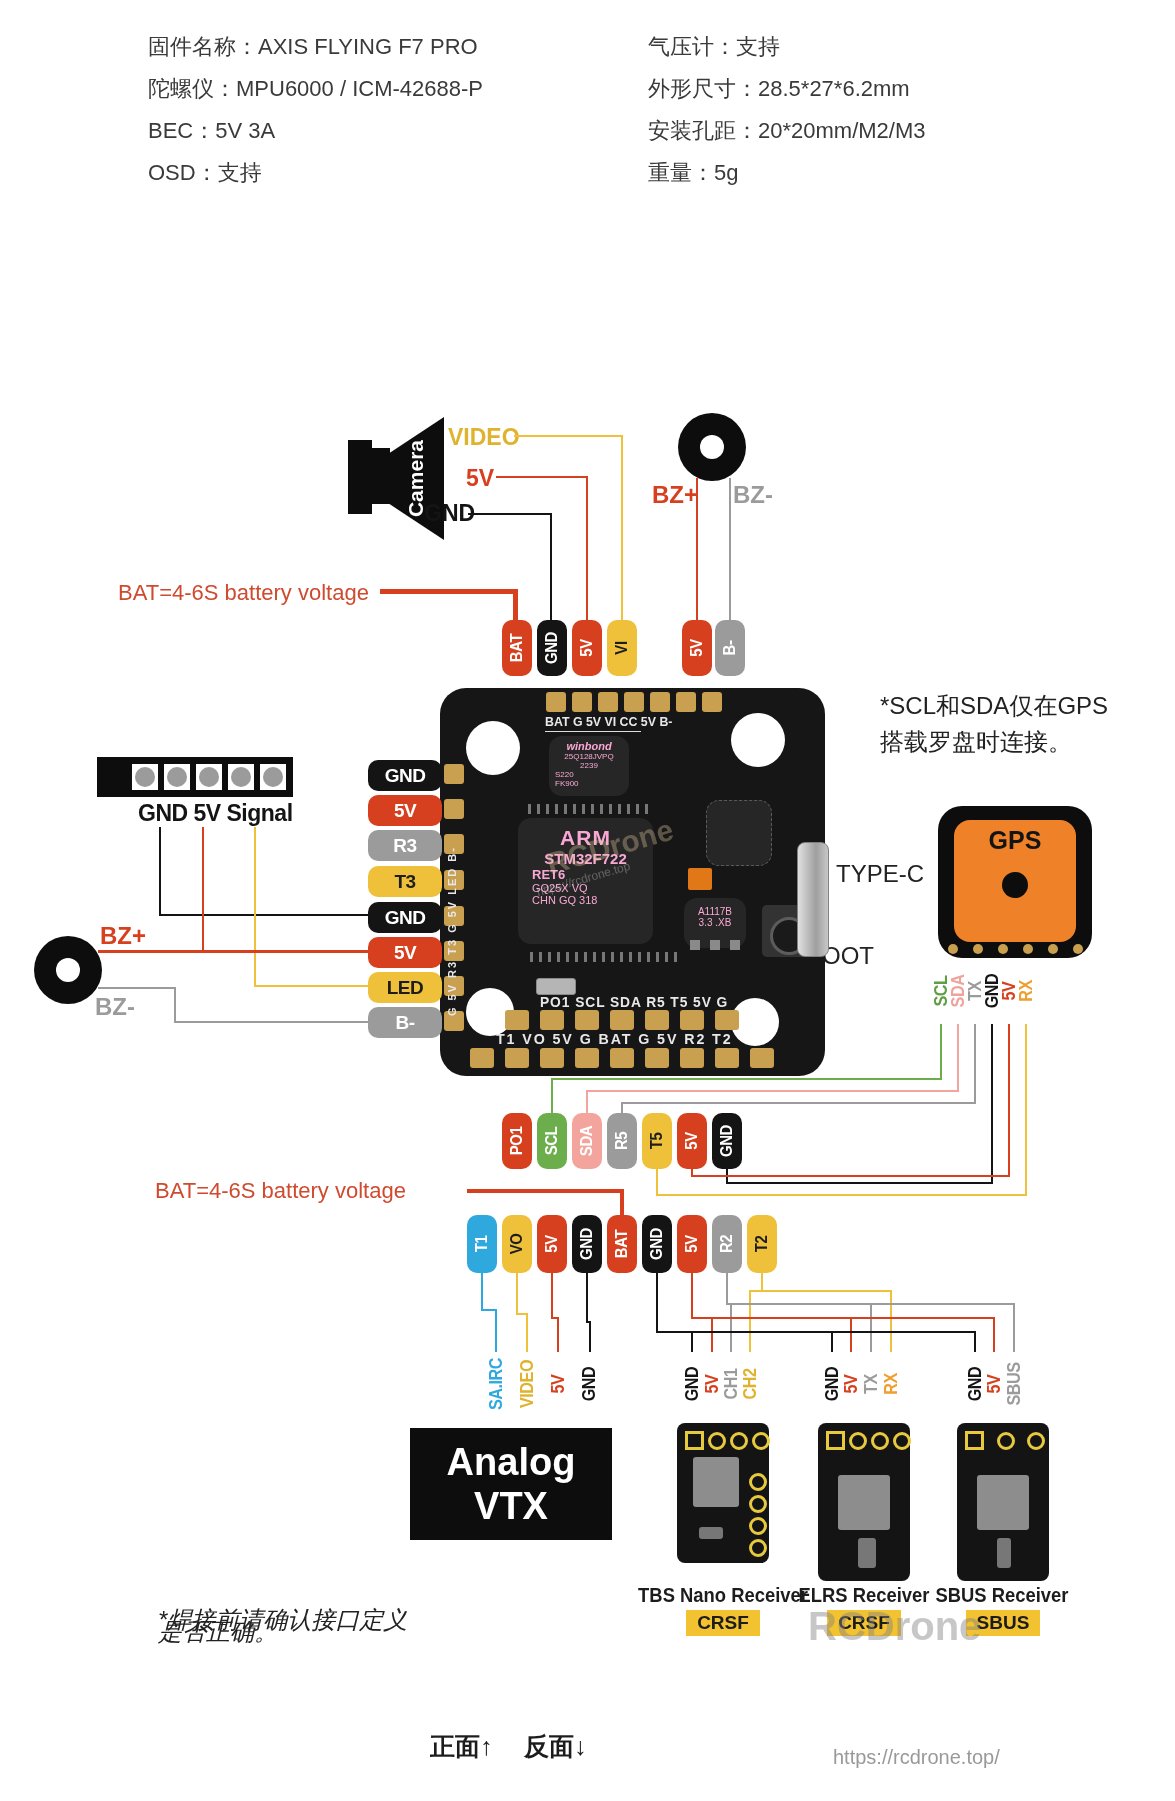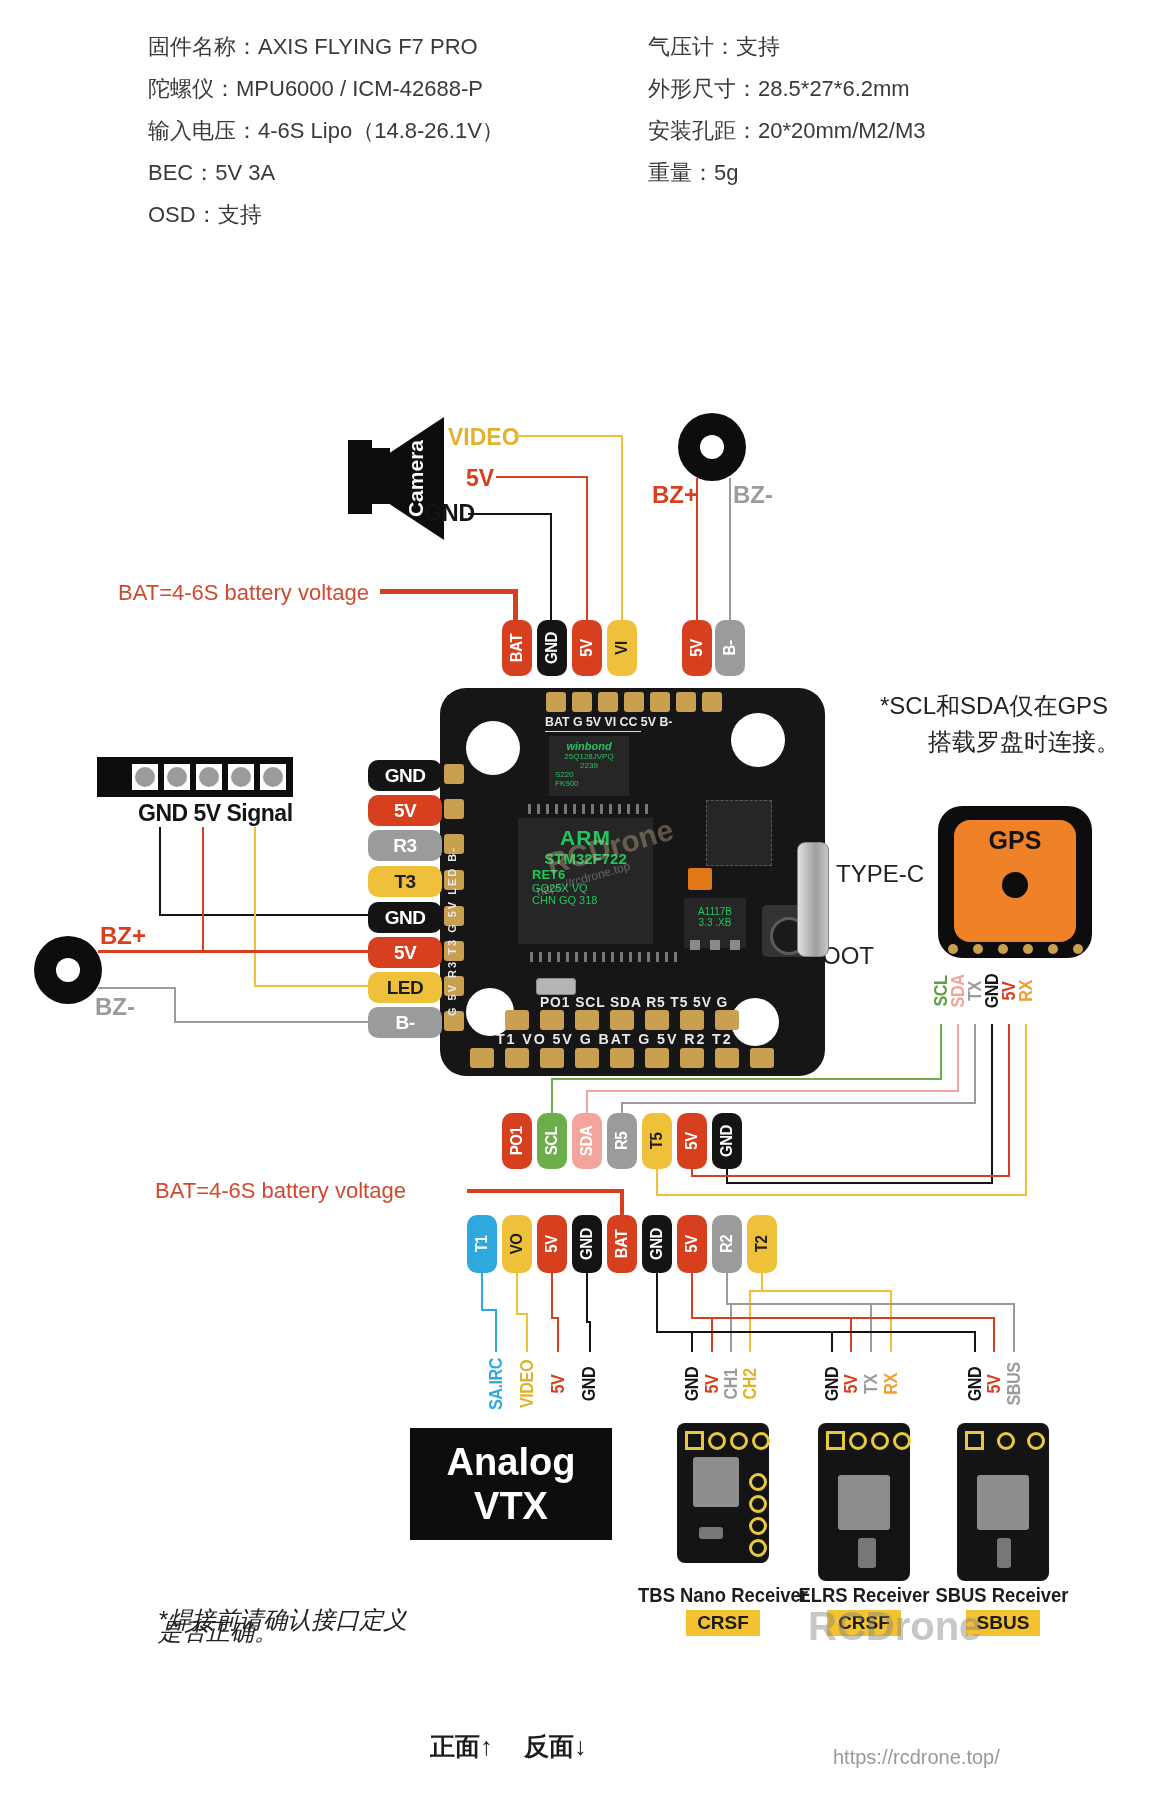--- a/index.html
+++ b/index.html
@@ -31,22 +31,22 @@
   .t-blue{color:#2fa8dd}.t-orange{color:#ee9f31}
   .w{position:absolute;z-index:5;}
   .note-red{color:#cf4a2e;font-size:22px;white-space:nowrap;}
   .blk-note{color:#222;font-size:24px;white-space:nowrap;}
   
   .board{position:absolute;left:440px;top:688px;width:385px;height:388px;
      background:#161616;border-radius:26px;z-index:1;}
   .hole{position:absolute;background:#fff;border-radius:50%;z-index:2;}
   .pad{position:absolute;background:#c9a050;border-radius:3px;z-index:2;}
   .silk{position:absolute;color:#e8e8e8;font-weight:bold;white-space:nowrap;z-index:3;}
-  .chip{position:absolute;background:#262626;border-radius:0;z-index:2;
-     color:#22c55e;text-align:center;}
+  .chip{position:absolute;background:#262626;border-radius:13px;z-index:2;
+     color:#f9a8d4;text-align:center;}
   .vtext-silk{position:absolute;z-index:3;color:#e8e8e8;font-weight:bold;
      writing-mode:vertical-rl;transform:rotate(180deg);letter-spacing:2px;}
   .comb{position:absolute;z-index:2;
      background:repeating-linear-gradient(90deg,#777 0 3px,transparent 3px 9px);}
   
   .buzzer{position:absolute;width:68px;height:68px;border-radius:50%;background:#0d0d0d;z-index:4;}
   .buzzer:after{content:"";position:absolute;left:22px;top:22px;width:24px;height:24px;
      border-radius:50%;background:#fff;}
   .bz-lab{position:absolute;font-weight:bold;font-size:24px;z-index:6;white-space:nowrap;}
   
@@ -60,21 +60,20 @@
      display:flex;align-items:center;justify-content:center;
      font-weight:bold;font-size:19px;color:#1c1c1c;}
   .wm{position:absolute;color:rgba(130,130,130,.45);font-weight:bold;z-index:9;}
 </style>
 </head>
 <body>
 
 <div class="abs" style="left:148px;top:26px;">
   <div class="spec-row"><span>固件名称：</span><span>AXIS FLYING F7 PRO</span></div>
   <div class="spec-row"><span>陀螺仪：</span><span>MPU6000 / ICM-42688-P</span></div>
-  <div class="spec-row"><span>输入电压：</span><span>4-6S Lipo（14.8-26.1V）</span></div>
   <div class="spec-row"><span>BEC：</span><span>5V 3A</span></div>
   <div class="spec-row"><span>OSD：</span><span>支持</span></div>
 </div>
 <div class="abs" style="left:648px;top:26px;">
   <div class="spec-row"><span>气压计：</span><span>支持</span></div>
   <div class="spec-row"><span>外形尺寸：</span><span>28.5*27*6.2mm</span></div>
   <div class="spec-row"><span>安装孔距：</span><span>20*20mm/M2/M3</span></div>
   <div class="spec-row"><span>重量：</span><span>5g</span></div>
 </div>
 
@@ -264,21 +263,21 @@
 <div class="pad" style="left:715px;top:1048px;width:24px;height:20px;"></div>
 <div class="pad" style="left:750px;top:1048px;width:24px;height:20px;"></div>
 
 <div class="abs" style="left:545px;top:830px;z-index:4;transform:rotate(-16deg);color:rgba(225,200,160,.35);font-weight:bold;font-size:30px;">RCDrone</div>
 <div class="abs" style="left:535px;top:872px;z-index:4;transform:rotate(-16deg);color:rgba(255,255,255,.28);font-size:12px;">https://rcdrone.top</div>
 
 <div class="blk-note abs" style="left:836px;top:860px;">TYPE-C</div>
 <div class="blk-note abs" style="left:806px;top:942px;">BOOT</div>
 
 <div class="blk-note abs" style="left:880px;top:690px;">*SCL和SDA仅在GPS</div>
-<div class="blk-note abs" style="left:928px;top:726px;">搭载罗盘时连接。</div>
+<div class="blk-note abs" style="left:880px;top:726px;">搭载罗盘时连接。</div>
 
 <div class="abs" style="left:938px;top:806px;width:154px;height:152px;background:#0d0d0d;border-radius:24px;z-index:2;"></div>
 <div class="abs" style="left:954px;top:820px;width:122px;height:122px;background:#ef8228;border-radius:16px;z-index:3;"></div>
 <div class="abs" style="left:954px;top:826px;width:122px;text-align:center;z-index:4;font-weight:bold;font-size:25px;color:#141414;">GPS</div>
 <div class="abs" style="left:1002px;top:872px;width:26px;height:26px;background:#0d0d0d;border-radius:50%;z-index:4;"></div>
 <div class="abs" style="left:948px;top:944px;width:10px;height:10px;border-radius:50%;background:#c9a050;z-index:4;"></div>
 <div class="abs" style="left:973px;top:944px;width:10px;height:10px;border-radius:50%;background:#c9a050;z-index:4;"></div>
 <div class="abs" style="left:998px;top:944px;width:10px;height:10px;border-radius:50%;background:#c9a050;z-index:4;"></div>
 <div class="abs" style="left:1023px;top:944px;width:10px;height:10px;border-radius:50%;background:#c9a050;z-index:4;"></div>
 <div class="abs" style="left:1048px;top:944px;width:10px;height:10px;border-radius:50%;background:#c9a050;z-index:4;"></div>

